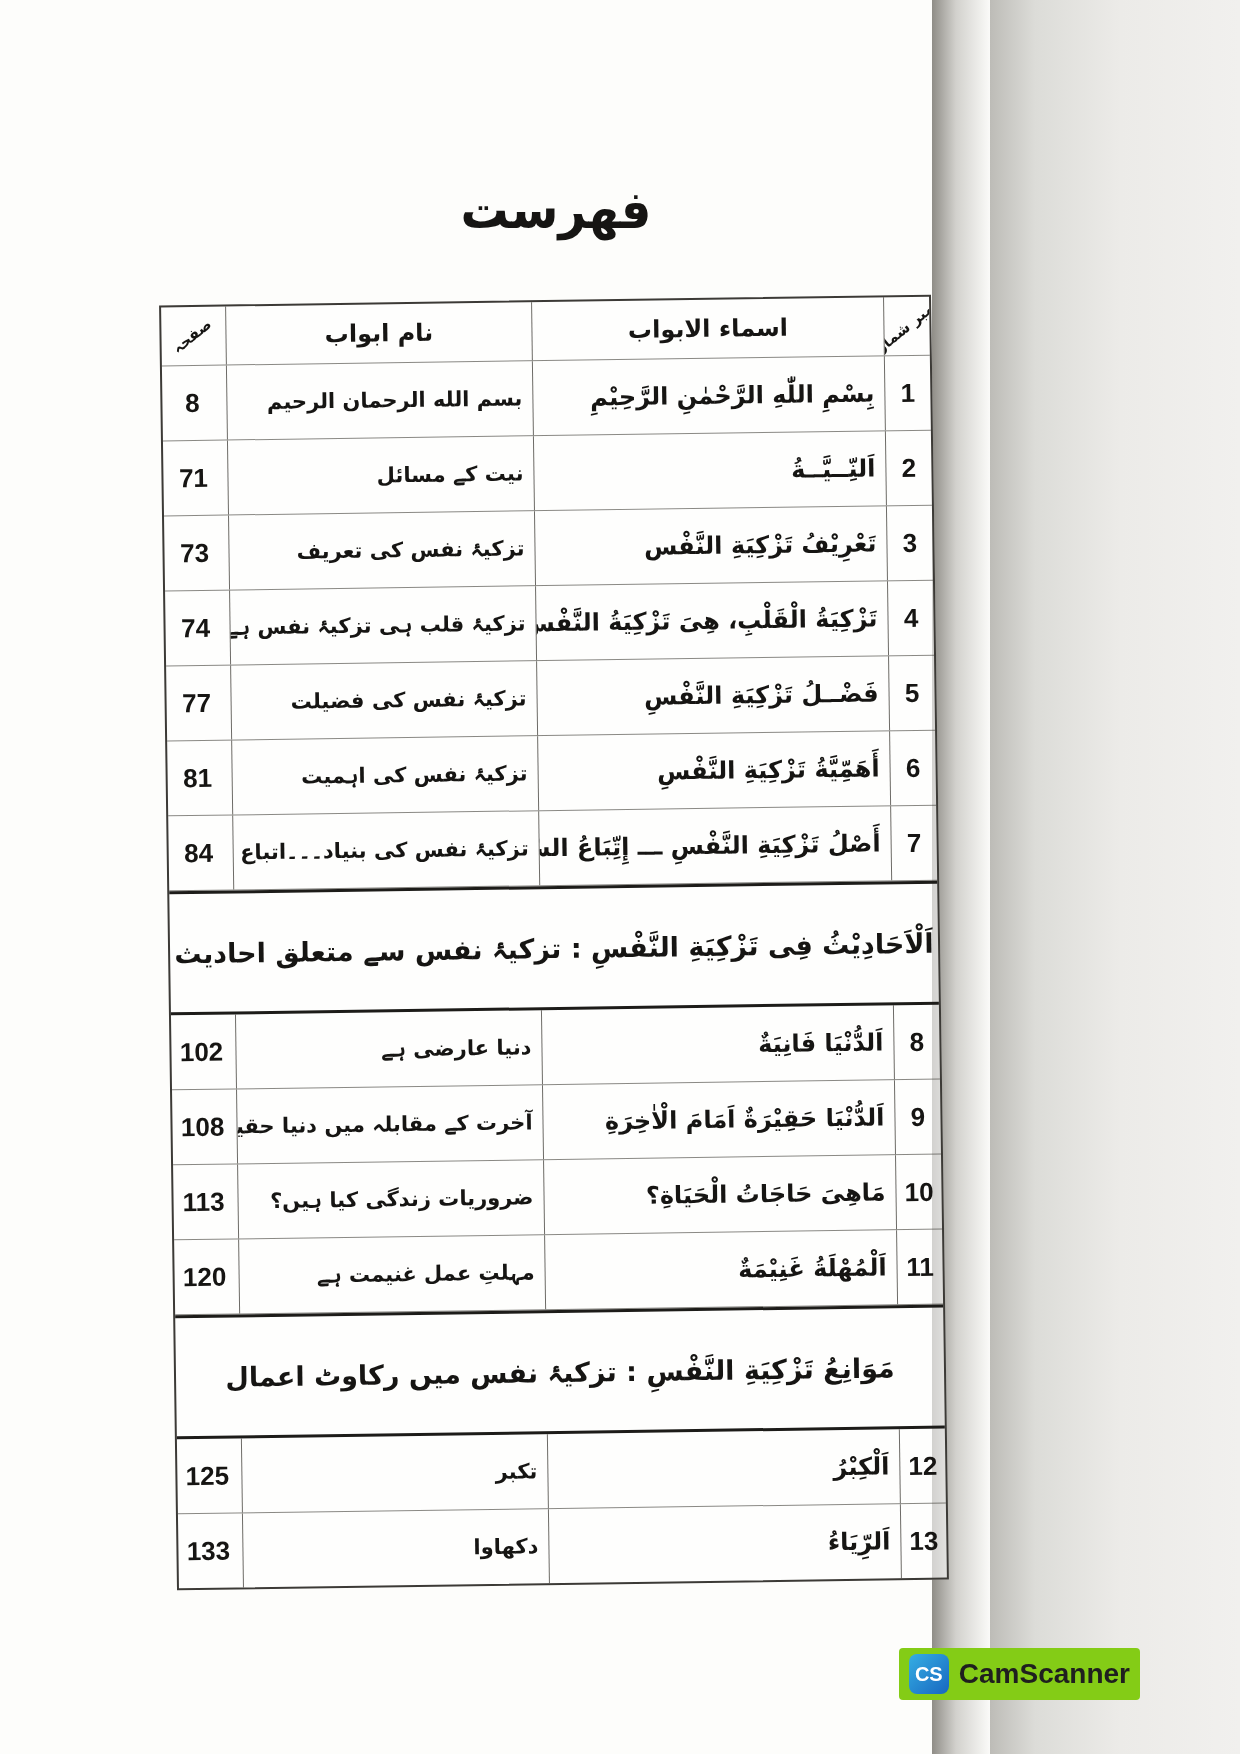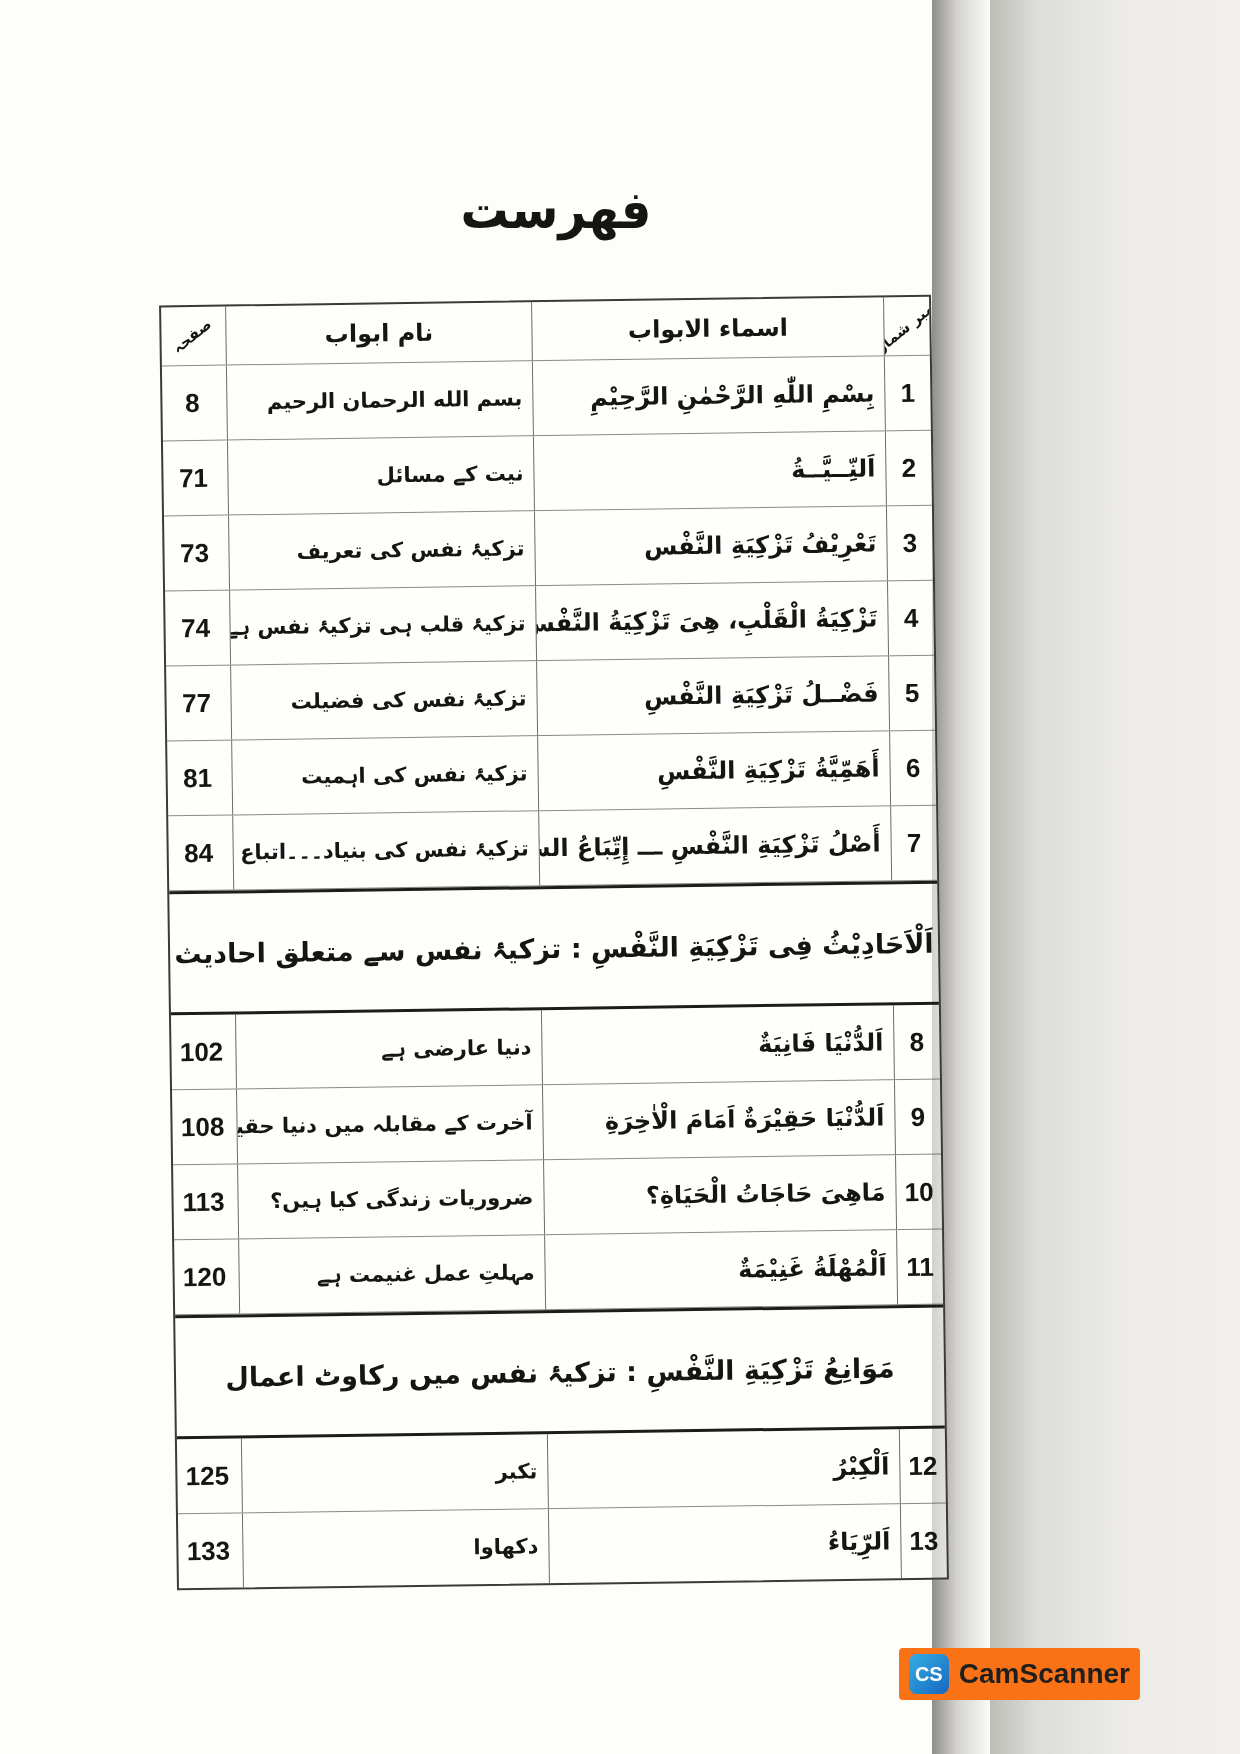--- a/index.html
+++ b/index.html
@@ -62,21 +62,21 @@
     height:118px;
     display:flex;align-items:center;justify-content:center;
     border-top:3px solid #1d1c19;border-bottom:3px solid #1d1c19;
     font-size:27px;font-weight:bold;
     padding:0 8px;white-space:nowrap;overflow:hidden;
   }
   
   .cam{
     position:absolute;left:undefined;right:100px;top:1648px;z-index:3;
     display:flex;flex-direction:row;align-items:center;gap:10px;
-    background:#f97316;padding:6px 10px;border-radius:4px;
+    background:#84cc16;padding:6px 10px;border-radius:4px;
     direction:ltr;
   }
   .cam-icon{
     width:40px;height:40px;border-radius:8px;
     background:linear-gradient(135deg,#35aee3 0%,#1767c0 100%);
     color:#fff;font-weight:bold;font-size:20px;
     display:flex;align-items:center;justify-content:center;
     font-family:"Liberation Sans",sans-serif;
   }
   .cam-label{

